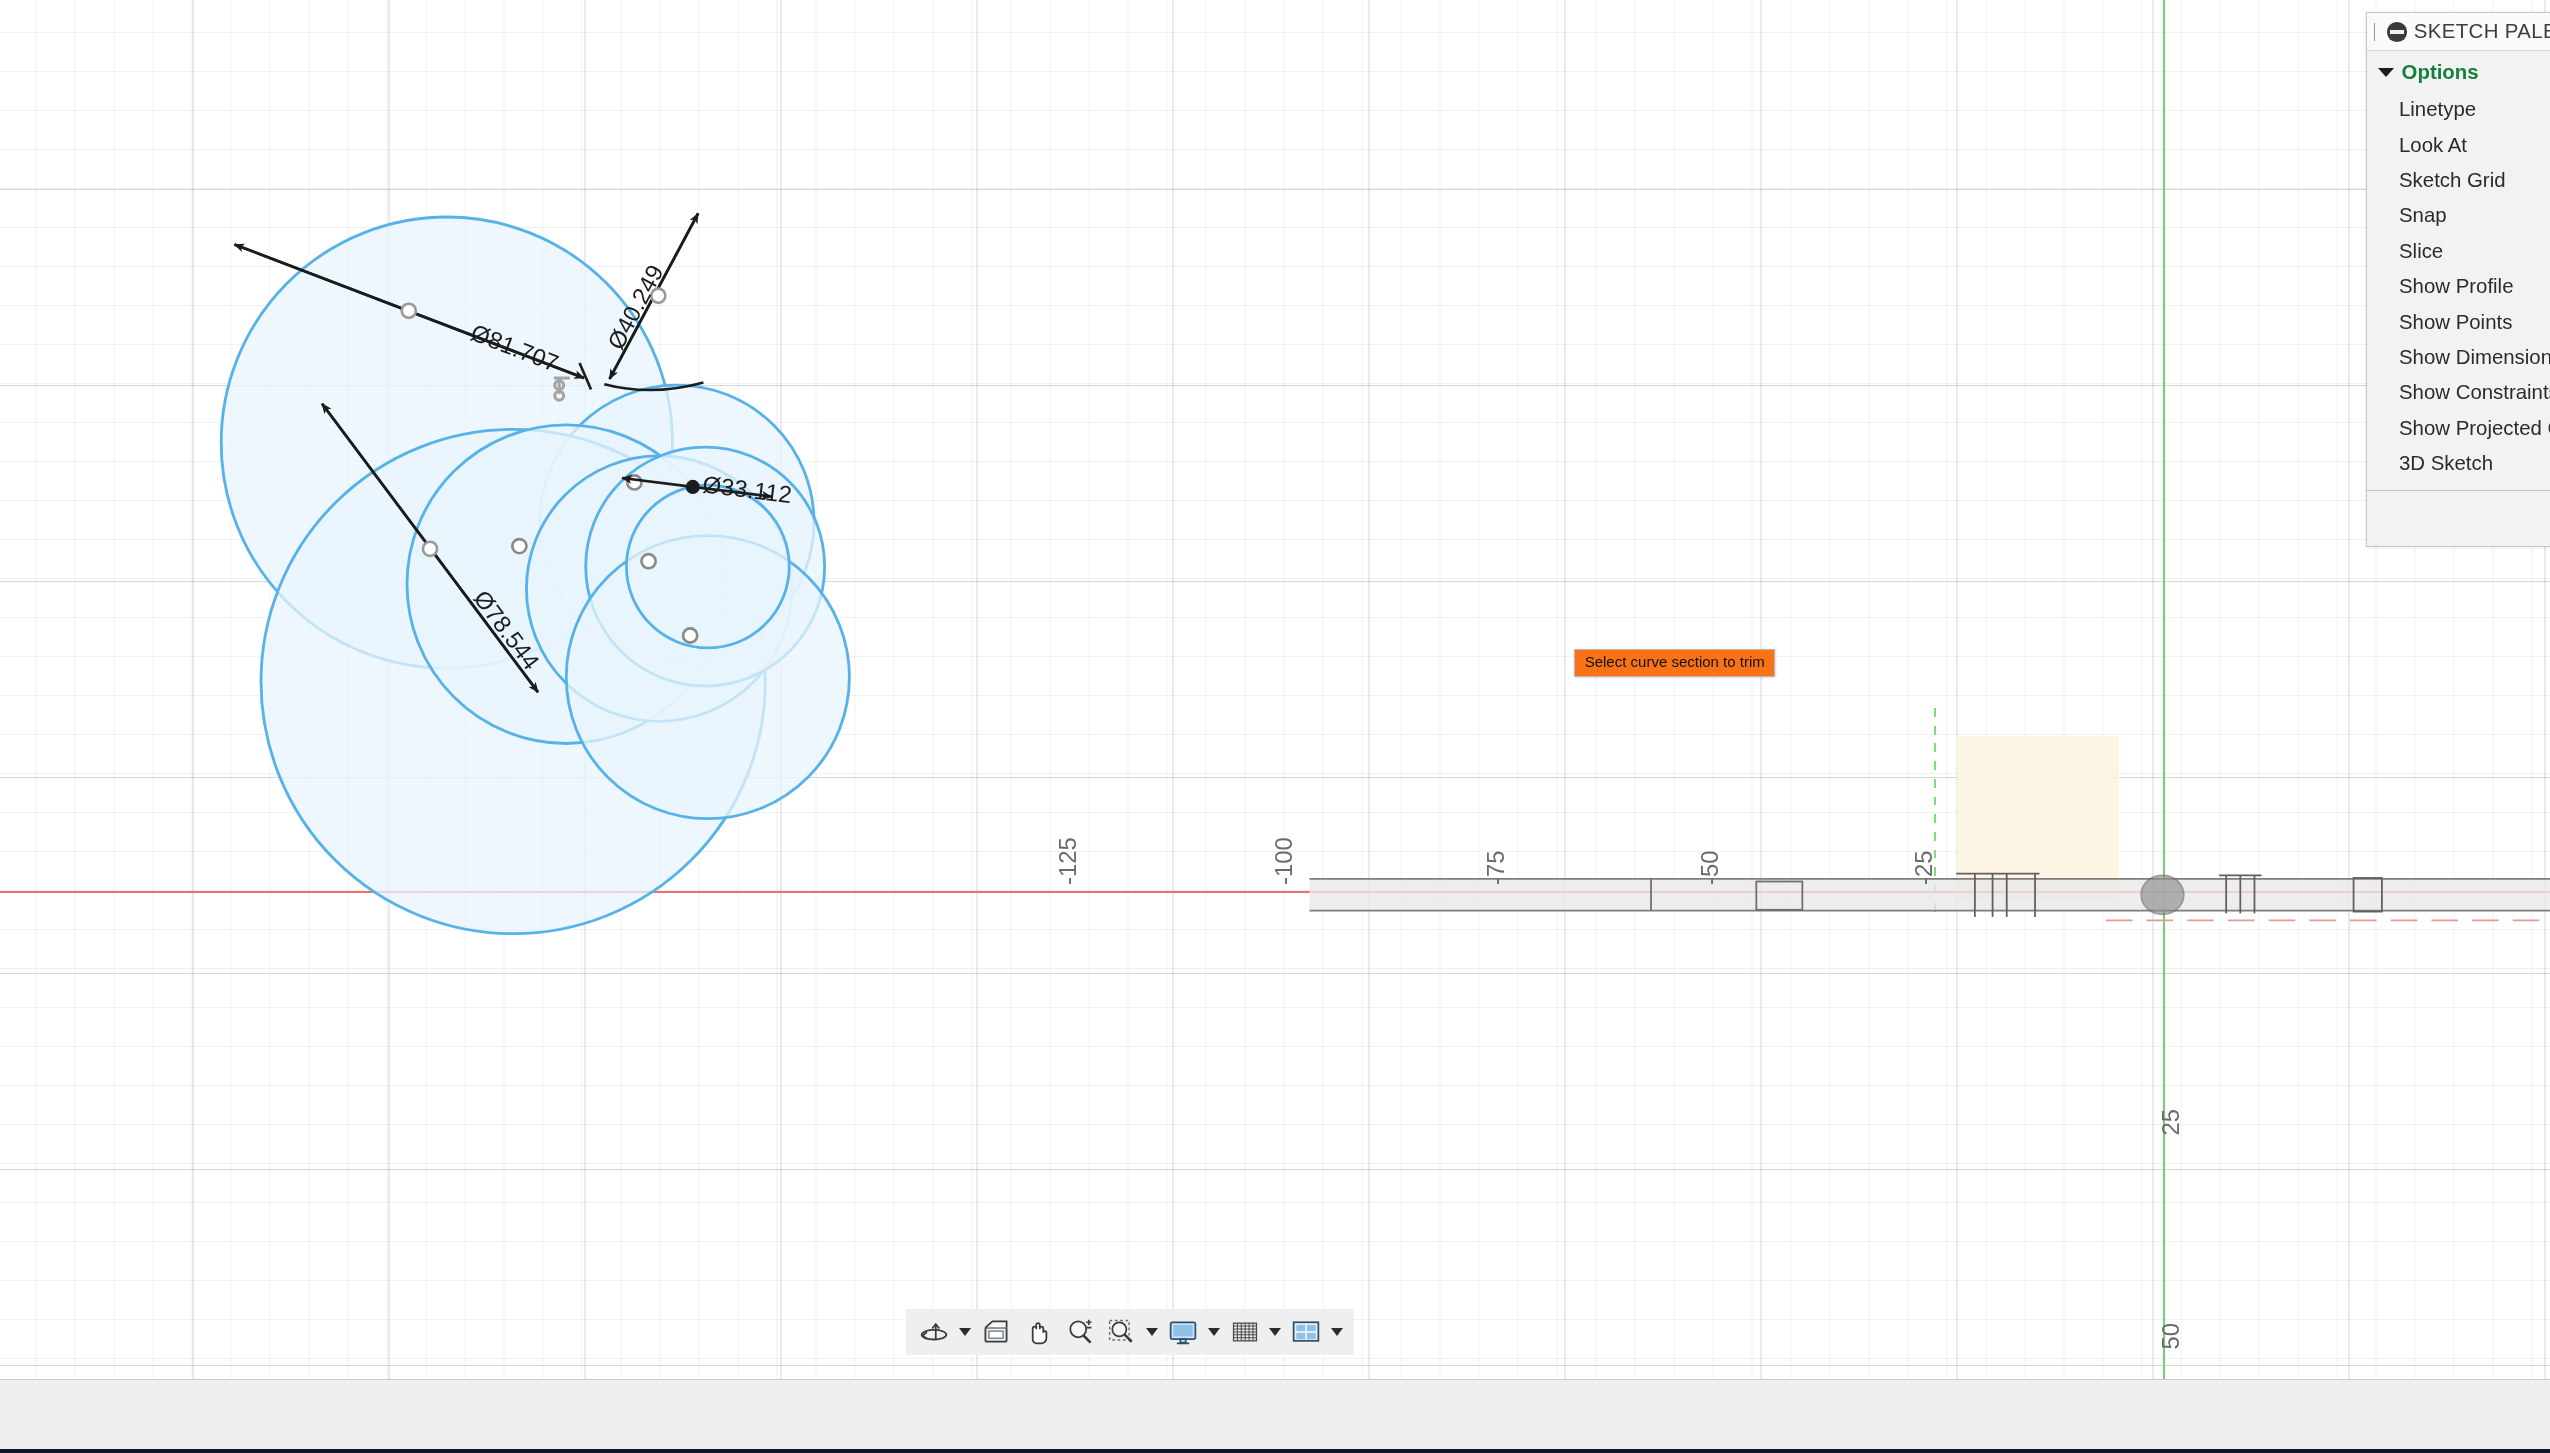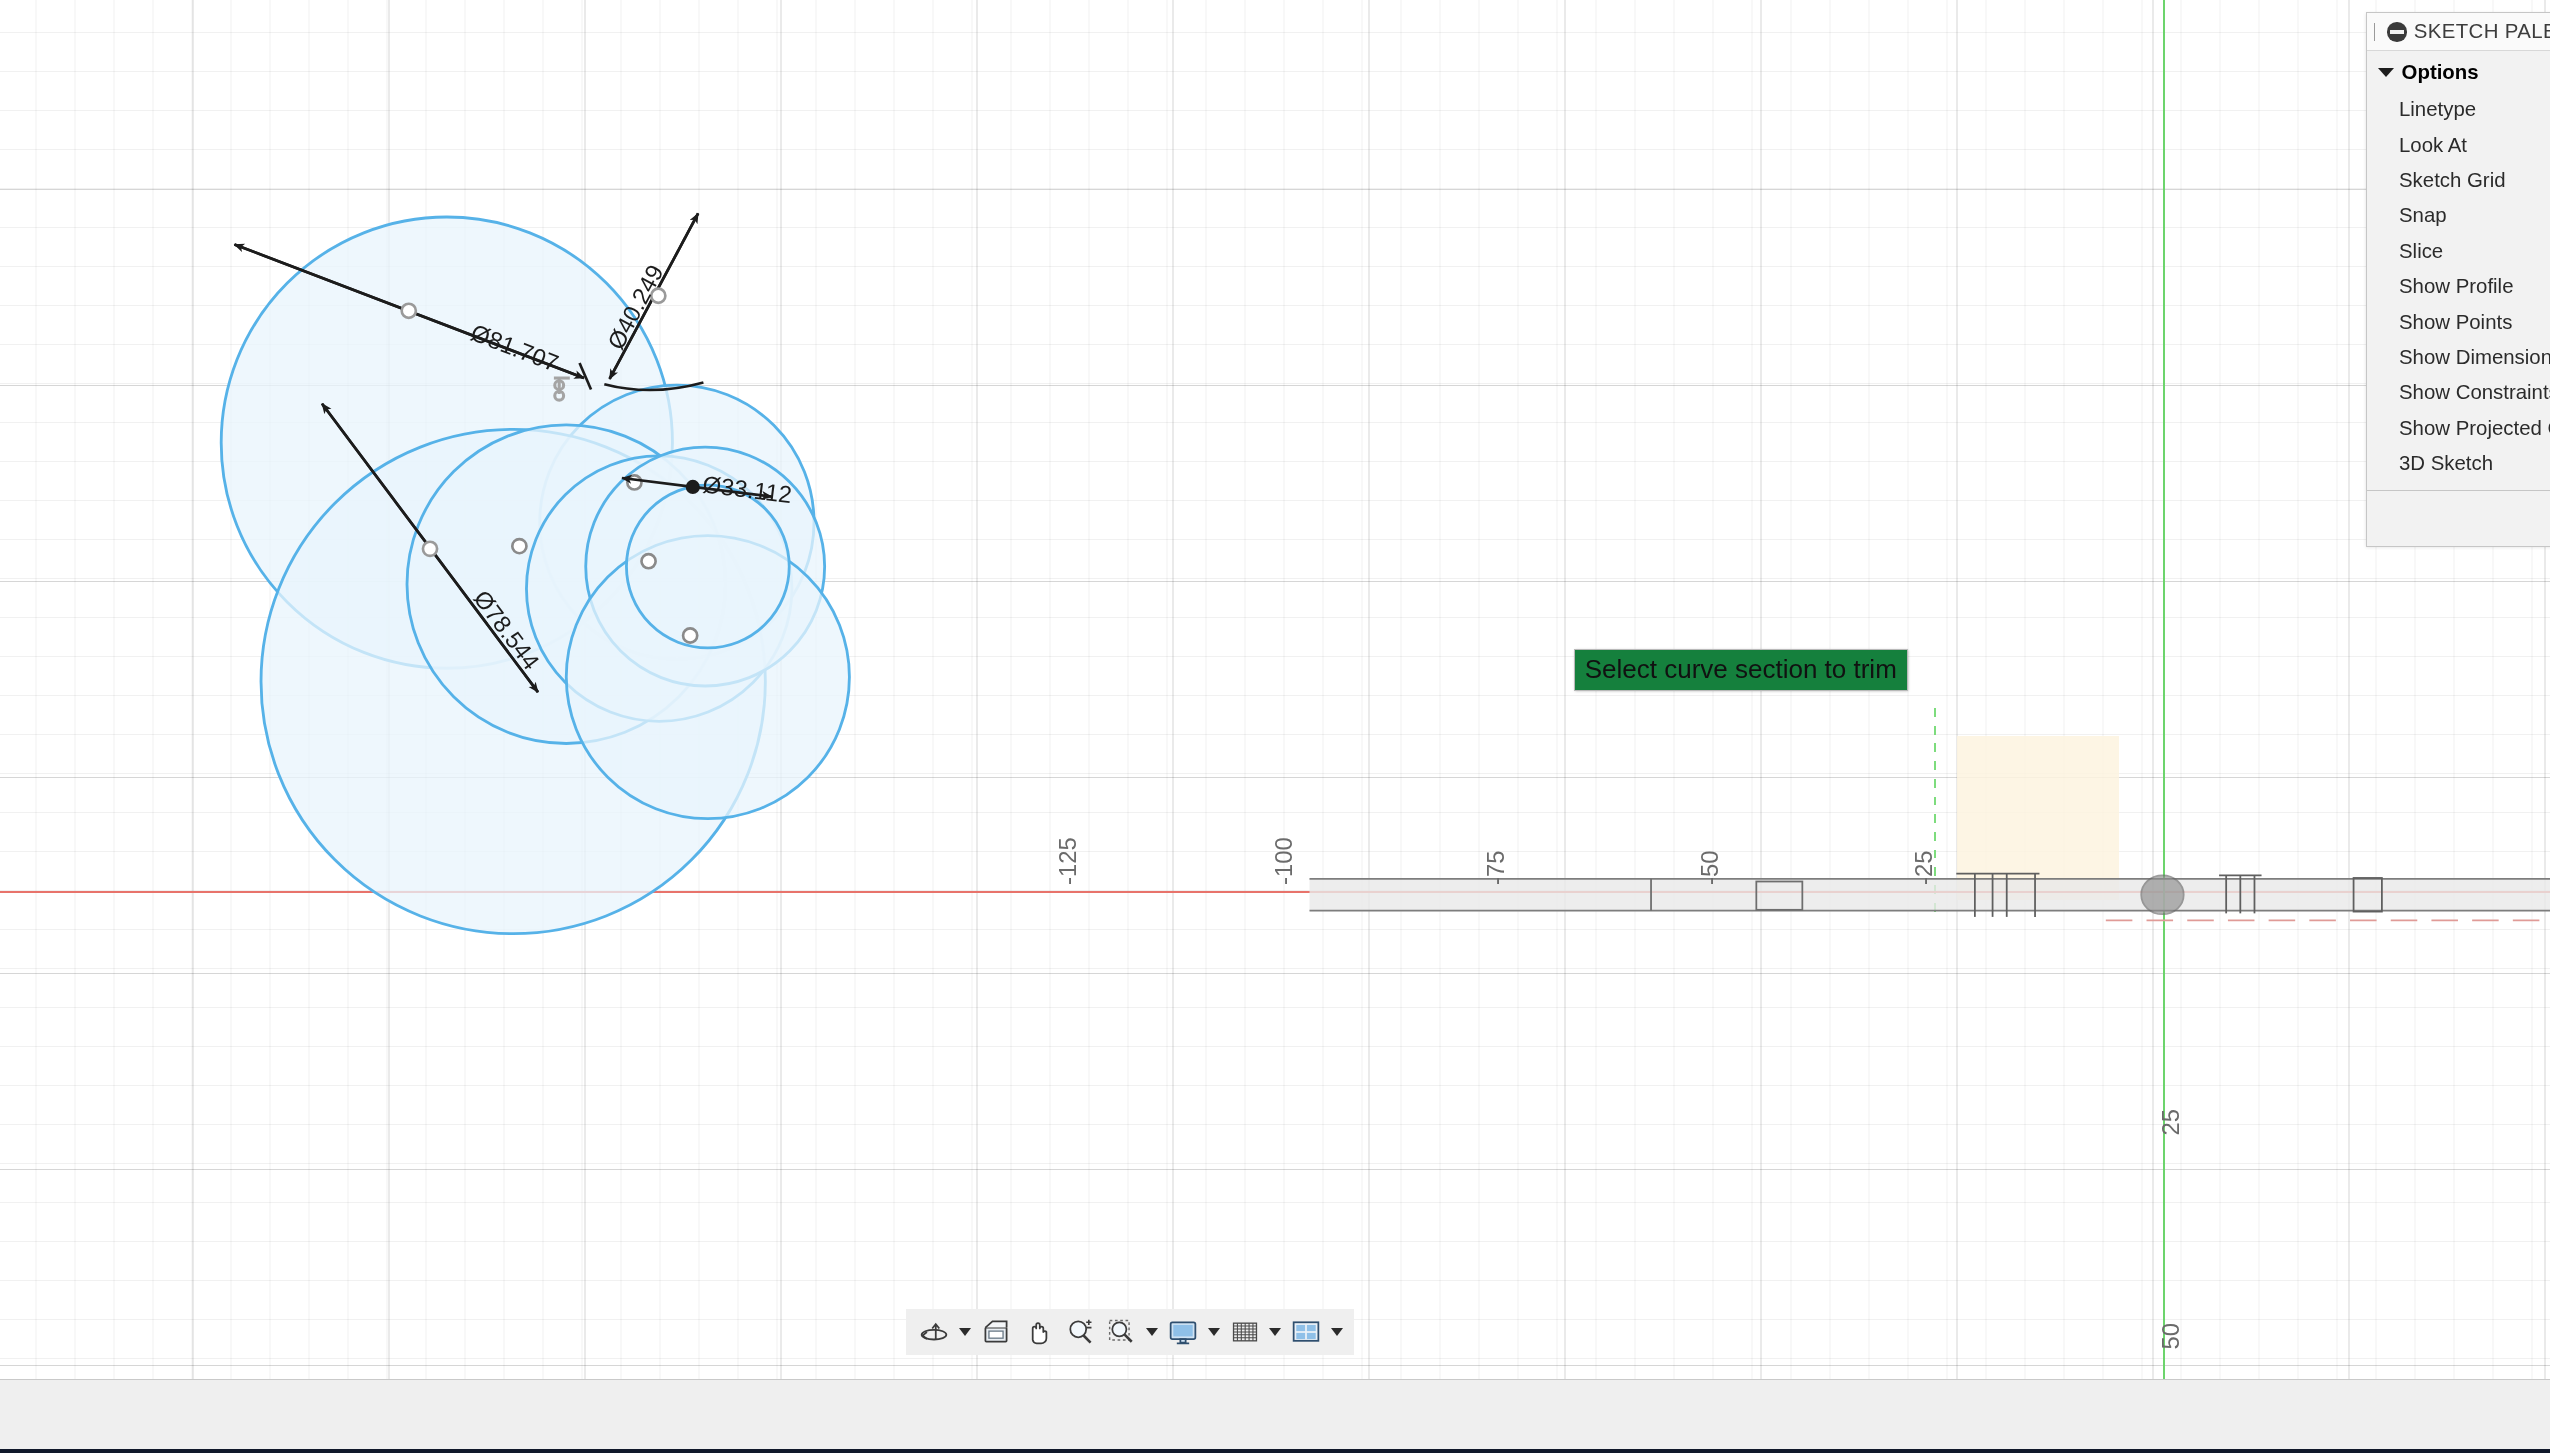--- a/index.html
+++ b/index.html
@@ -31,23 +31,23 @@
 
   
   .profile-hl{position:absolute;left:1957px;top:736px;width:162px;height:164px;
      background:#fdf3df;opacity:.85;}
 
   
   #sketch{position:absolute;left:0;top:0;width:2550px;height:1379px;}
 
   
   #tooltip{position:absolute;left:1574px;top:649px;
-     background:#15803d;border:0.9px solid #b9b9b9;
+     background:#f97316;border:0.9px solid #b9b9b9;
      box-shadow:0.9px 0.9px 2.7px rgba(0,0,0,.28);
-     padding:2.7px 9.7px 4.4px 9.7px;font-size:26px;color:#111;
+     padding:2.7px 9.7px 4.4px 9.7px;font-size:15px;color:#111;
      white-space:nowrap;line-height:1.25;}
 
   
   #navbar{position:absolute;left:906px;top:1309px;height:46px;
      background:#efefef;display:flex;align-items:center;gap:0px;padding:0 7px;}
   .nav-btn{width:42px;height:41px;display:flex;align-items:center;justify-content:center;cursor:pointer;}
   .nav-caret{width:19.5px;height:41px;display:flex;align-items:center;justify-content:center;cursor:pointer;}
   .nav-caret i{display:block;width:0;height:0;border-left:6.2px solid transparent;
      border-right:6.2px solid transparent;border-top:8px solid #2b2b2b;}
 
@@ -58,21 +58,21 @@
      padding:0 7px;background:#fafafa;border-bottom:0.9px solid #d8d8d8;}
   .grip{width:6.2px;height:17.7px;flex:none;
      background:repeating-linear-gradient(to right,#9a9a9a 0 0.9px,transparent 0.9px 3.5px);}
   .pal-dot{width:19.5px;height:19.5px;border-radius:50%;background:#3a3a3a;flex:none;position:relative;}
   .pal-dot:after{content:"";position:absolute;left:2.7px;top:8px;width:14px;height:3.5px;background:#f2f2f2;}
   #palette-title{font-size:20.4px;color:#3d3d3d;letter-spacing:0.4px;white-space:nowrap;overflow:hidden;}
   #palette-body{padding:5.3px 0 8.8px 0;}
   .section-head{display:flex;align-items:center;gap:8px;padding:4.4px 8.8px 8px 10.6px;}
   .section-head .tri{width:0;height:0;border-left:8px solid transparent;border-right:8px solid transparent;
      border-top:9.7px solid #1d1d1d;}
-  .section-head span{font-size:20.4px;font-weight:bold;color:#000000;}
+  .section-head span{font-size:20.4px;font-weight:bold;color:#15803d;}
   .pal-item{padding:6.2px 8.8px 6.2px 32px;font-size:20.4px;color:#2b2b2b;white-space:nowrap;cursor:pointer;}
   #palette-footer{height:55px;background:#f2f2f2;border-top:0.9px solid #c6c6c6;}
 
   
   #statusbar{position:absolute;left:0;top:1379px;width:2550px;height:71px;
      background:#efefef;border-top:0.9px solid #c9c9c9;}
   #taskbar{position:absolute;left:0;top:1449px;width:2550px;height:3.5px;background:#10182a;}
 
   
   .dimtxt{font-family:"Liberation Sans","DejaVu Sans",sans-serif;font-size:27px;fill:#1c1c1c;}

